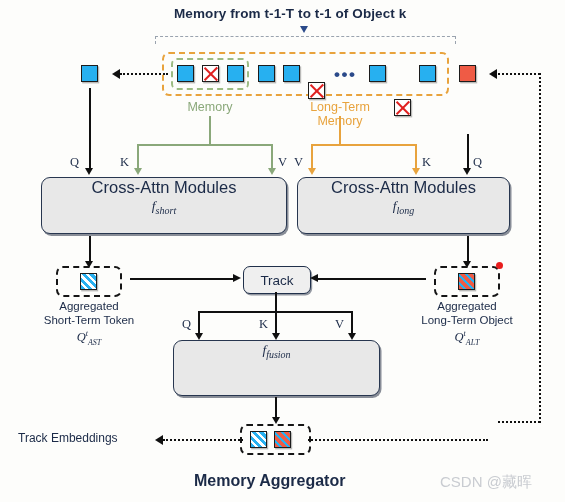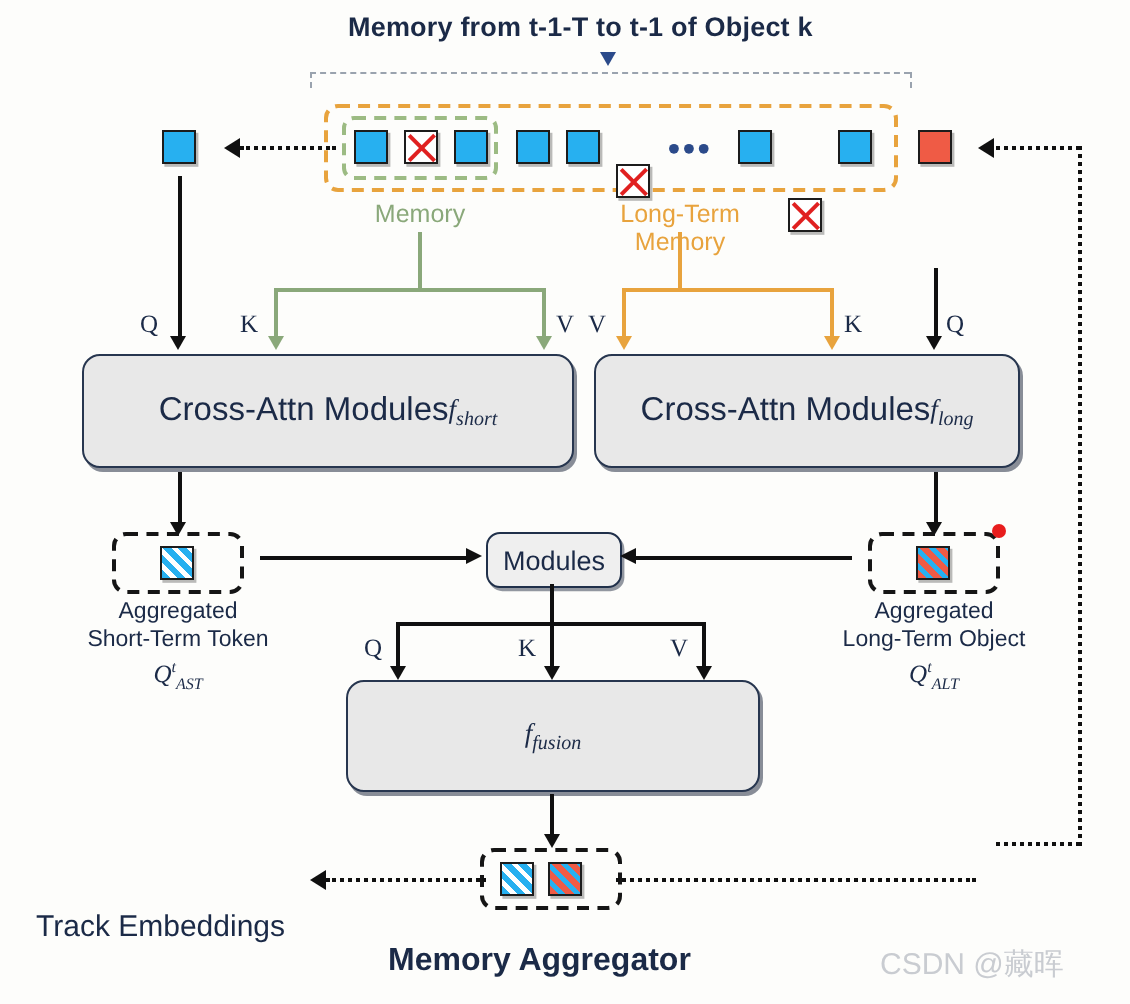--- a/index.html
+++ b/index.html
@@ -50,24 +50,23 @@
     font-family:"Liberation Serif", serif;
     white-space:nowrap;
   }
   .cap{
     font-size:11.5px;
     line-height:13.5px;
     color:#1b2a47;
     white-space:nowrap;
   }
   .track-lbl{
-    font-size:15px;
-    color:#1b2a47;
-    white-space:nowrap;
-    margin-top:24px;
+    font-size:12px;
+    color:#1b2a47;
+    white-space:nowrap;
   }
   .update-lbl{
     font-size:13px;
     line-height:16px;
     color:#e08a2e;
     white-space:nowrap;
   }
   .watermark{
     font-size:15px;
     color:#c9ccd1;
@@ -82,23 +81,22 @@
   }
   sub,sup{font-size:8px;font-style:italic;}
 
   
   .module{
     background:#e8e8e8;
     border:1.6px solid #27364f;
     border-radius:9px;
     box-shadow:1.5px 2px 0 rgba(40,50,70,.55);
     display:flex;
-    flex-direction:row;
+    flex-direction:column;
     align-items:center;
-    justify-content:center;
   }
   .module .m1{
     font-size:16.5px;
     color:#1b2a47;
     white-space:nowrap;
   }
   .module .m2{
     font-family:"Liberation Serif", serif;
     font-style:italic;
     font-size:13.5px;
@@ -320,21 +318,21 @@
   <div class="abs reddot" style="left:496px;top:262px;"></div>
   <div class="abs cap ctr" style="left:402px;top:300px;width:130px;">
     <div>Aggregated</div>
     <div>Long-Term Object</div>
     <div class="math">
       <span>Q</span><sup>t</sup><sub>ALT</sub>
     </div>
   </div>
 
   <div class="abs concat" style="left:243px;top:266px;width:66px;height:26px;">
-    <span>Modules</span>
+    <span>Track</span>
   </div>
 
   <div class="abs hline" style="left:130px;top:278px;width:104px;"></div>
   <div class="abs" style="left:233px;top:274px;width:0;height:0;border-top:4.5px solid transparent;border-bottom:4.5px solid transparent;border-left:8px solid #101010;"></div>
   <div class="abs hline" style="left:318px;top:278px;width:108px;"></div>
   <div class="abs" style="left:310px;top:274px;width:0;height:0;border-top:4.5px solid transparent;border-bottom:4.5px solid transparent;border-right:8px solid #101010;"></div>
 
   <div class="abs vline" style="left:275px;top:292px;height:20px;"></div>
   <div class="abs hline" style="left:198px;top:311px;width:155px;"></div>
   <div class="abs vline" style="left:198px;top:311px;height:24px;"></div>

